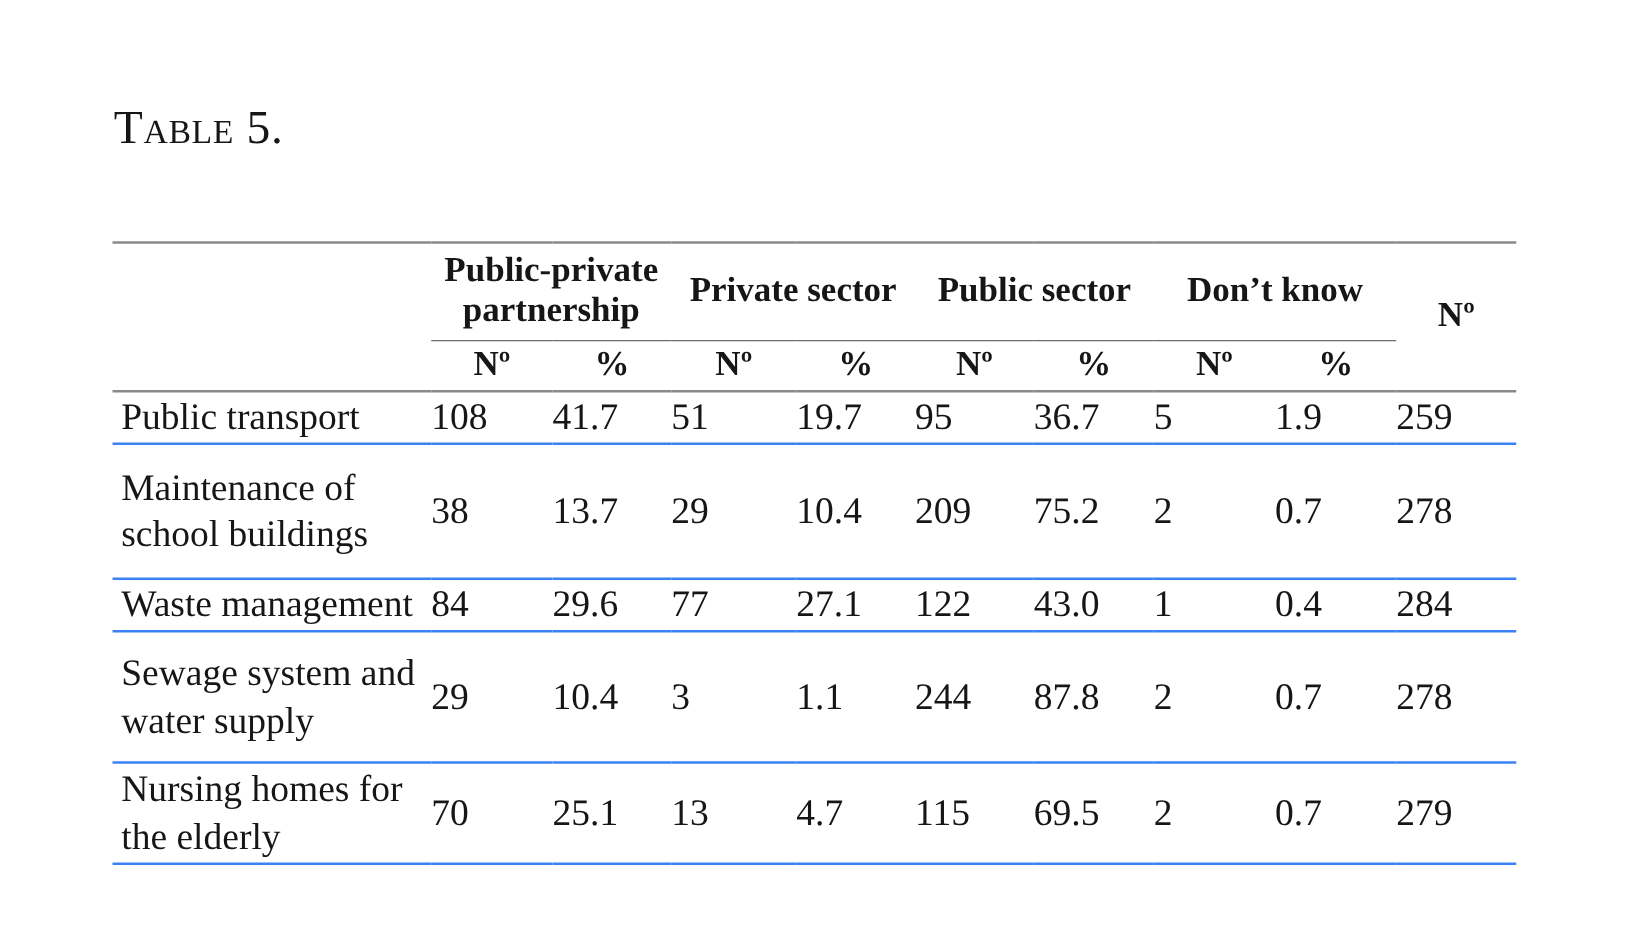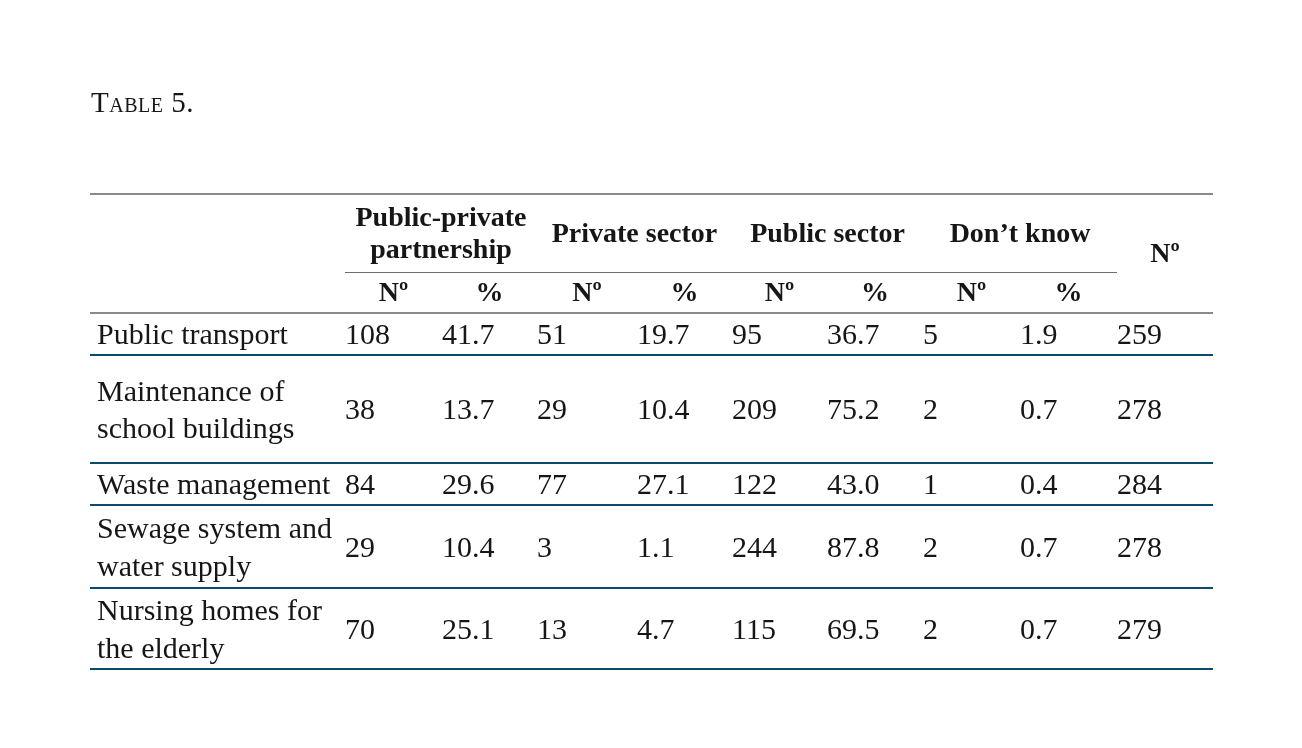--- a/index.html
+++ b/index.html
@@ -16,21 +16,21 @@
     font-family: "Liberation Serif", "DejaVu Serif", serif;
     color: #161616;
   }
   .title-block {
     position: absolute;
     left: 91px;
     top: 80px;
   }
   .table-title {
     font-variant: small-caps;
-    font-size: 29px;
+    font-size: 38px;
     line-height: 44px;
     letter-spacing: 0.5px;
     color: #161616;
   }
   .table-subtitle {
     font-variant: small-caps;
     font-size: 33px;
     line-height: 44px;
     letter-spacing: 0.5px;
     color: #161616;
@@ -69,25 +69,25 @@
     border-bottom: 2px solid #8a8a8a;
   }
   th.corner-cell {
     border-bottom: 2px solid #8a8a8a;
   }
   th.total-cell {
     font-size: 28px;
     border-bottom: 2px solid #8a8a8a;
   }
   
-  tbody tr { border-bottom: 2px solid #0c4a6e; }
+  tbody tr { border-bottom: 2px solid #3b82f6; }
   tbody tr.r1 { height: 42px; }
   tbody tr.r2 { height: 108px; }
   tbody tr.r3 { height: 42px; }
-  tbody tr.r4 { height: 83px; }
+  tbody tr.r4 { height: 105px; }
   tbody tr.r5 { height: 81px; }
   td.service-cell {
     text-align: left;
     padding-left: 7px;
     padding-right: 6px;
     line-height: 1.25;
   }
   td.num-cell {
     text-align: left;
   }

